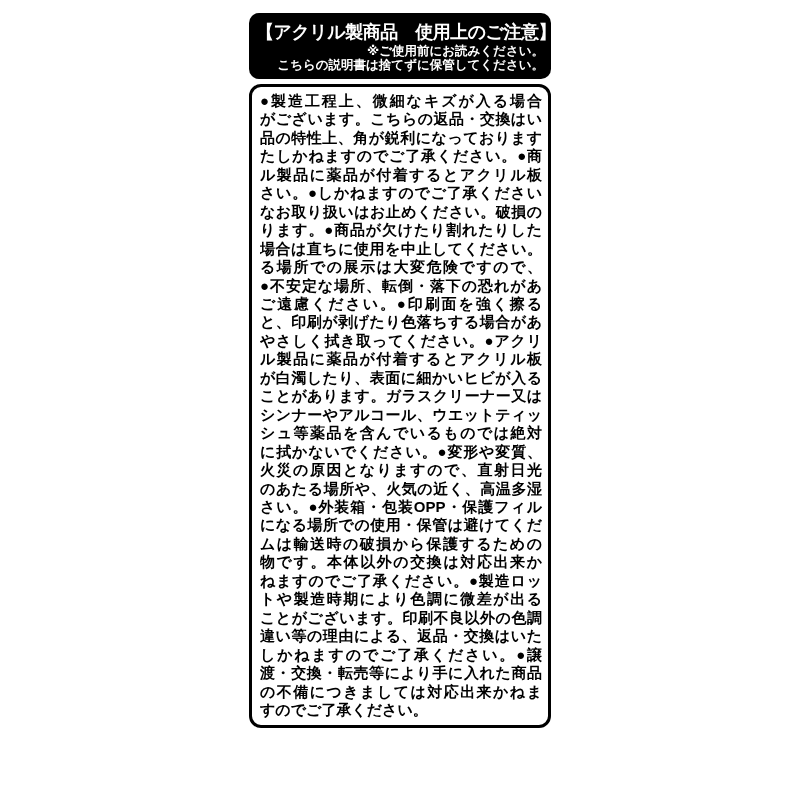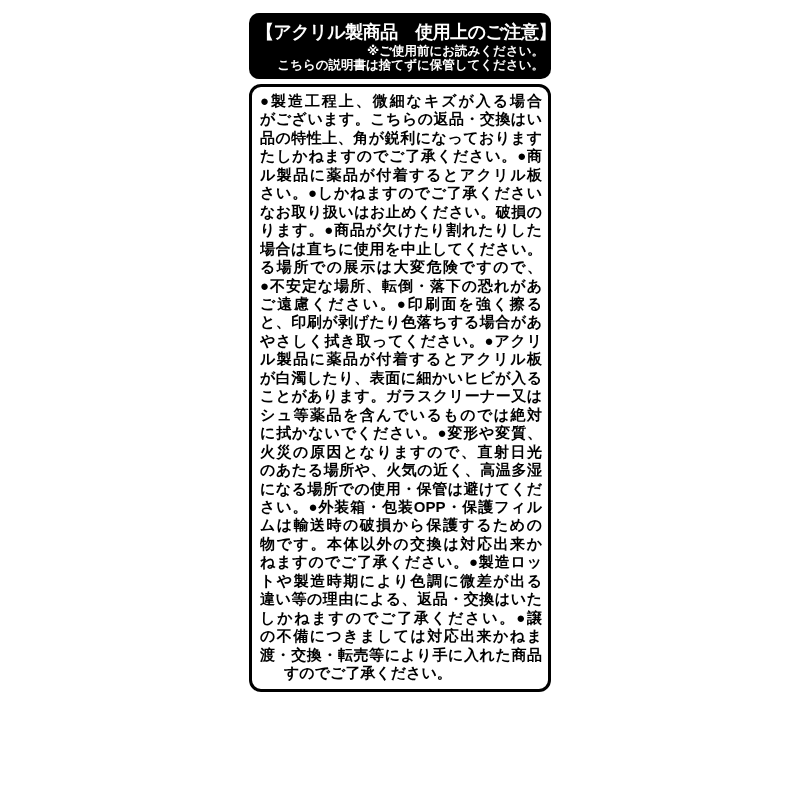--- a/index.html
+++ b/index.html
@@ -55,21 +55,20 @@
     font-weight: bold;
     line-height: 18.45px;
     white-space: nowrap;
     text-align: justify;
     text-align-last: justify;
     -moz-text-align-last: justify;
     overflow: hidden;
   }
   .body-line:last-child {
     text-align-last: left;
-    margin-left: 24px;
     -moz-text-align-last: left;
   }
 </style>
 </head>
 <body>
 
 <div class="notice-card">
   <div class="notice-header">
     <div class="notice-title">【アクリル製商品　使用上のご注意】</div>
     <div class="notice-note">※ご使用前にお読みください。</div>
@@ -86,29 +85,31 @@
       <div class="body-line">ります。●商品が欠けたり割れたりした</div>
       <div class="body-line">場合は直ちに使用を中止してください。</div>
       <div class="body-line">る場所での展示は大変危険ですので、</div>
       <div class="body-line">●不安定な場所、転倒・落下の恐れがあ</div>
       <div class="body-line">ご遠慮ください。●印刷面を強く擦る</div>
       <div class="body-line">と、印刷が剥げたり色落ちする場合があ</div>
       <div class="body-line">やさしく拭き取ってください。●アクリ</div>
       <div class="body-line">ル製品に薬品が付着するとアクリル板</div>
       <div class="body-line">が白濁したり、表面に細かいヒビが入る</div>
       <div class="body-line">ことがあります。ガラスクリーナー又は</div>
+      <div class="body-line">シンナーやアルコール、ウエットティッ</div>
       <div class="body-line">シュ等薬品を含んでいるものでは絶対</div>
       <div class="body-line">に拭かないでください。●変形や変質、</div>
       <div class="body-line">火災の原因となりますので、直射日光</div>
       <div class="body-line">のあたる場所や、火気の近く、高温多湿</div>
+      <div class="body-line">さい。●外装箱・包装OPP・保護フィル</div>
       <div class="body-line">になる場所での使用・保管は避けてくだ</div>
-      <div class="body-line">さい。●外装箱・包装OPP・保護フィル</div>
       <div class="body-line">ムは輸送時の破損から保護するための</div>
       <div class="body-line">物です。本体以外の交換は対応出来か</div>
       <div class="body-line">ねますのでご了承ください。●製造ロッ</div>
       <div class="body-line">トや製造時期により色調に微差が出る</div>
+      <div class="body-line">ことがございます。印刷不良以外の色調</div>
       <div class="body-line">違い等の理由による、返品・交換はいた</div>
       <div class="body-line">しかねますのでご了承ください。●譲</div>
+      <div class="body-line">渡・交換・転売等により手に入れた商品</div>
       <div class="body-line">の不備につきましては対応出来かねま</div>
-      <div class="body-line">渡・交換・転売等により手に入れた商品</div>
       <div class="body-line">すのでご了承ください。</div>
     </div>
 </div>
 
 </body></html>

